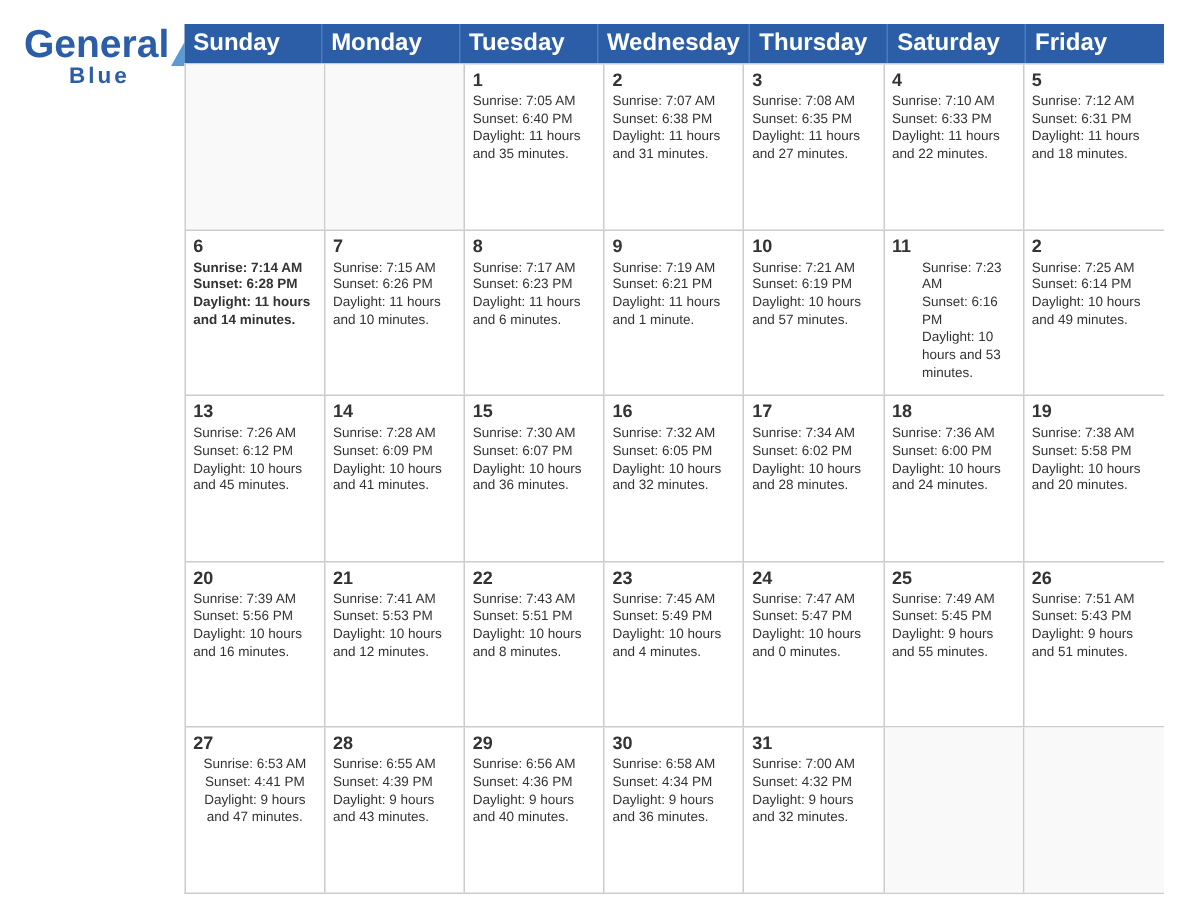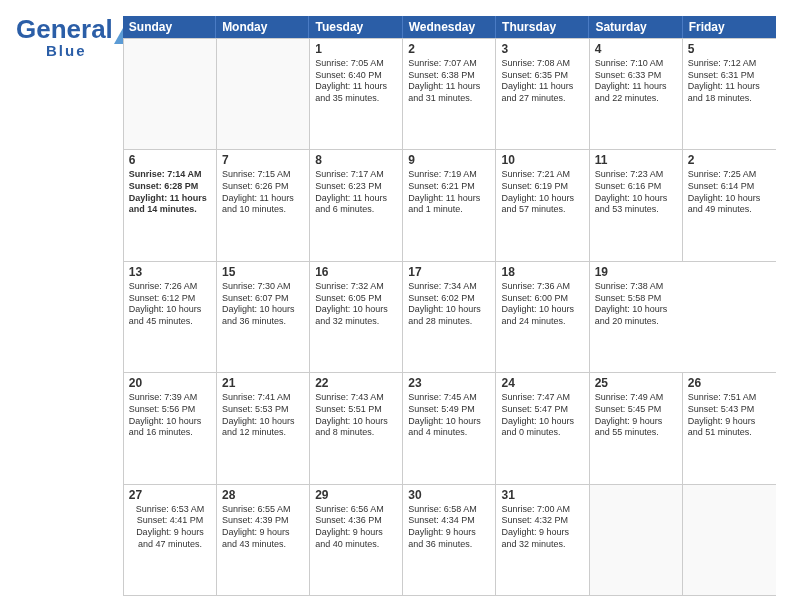--- a/index.html
+++ b/index.html
@@ -45,21 +45,21 @@
       display: flex;
       flex-direction: column;
     }
     .cal-header {
       display: grid;
       grid-template-columns: repeat(7, 1fr);
       background: #2b5ea7;
     }
     .cal-header-cell {
       color: #fff;
-      font-size: 12px;
+      font-size: 16px;
       font-weight: bold;
       padding: 4px 6px;
       border-right: 1px solid #4a7bc4;
     }
     .cal-header-cell:last-child { border-right: none; }
     .cal-body {
       display: flex;
       flex-direction: column;
       flex: 1;
       border-left: 1px solid #ccc;
@@ -215,37 +215,43 @@
 Daylight: 11 hours and 1 minute.</div>
           </div>
           <div class="cal-cell">
             <div class="day-num">10</div>
             <div class="cell-info" style="white-space: pre-line;">Sunrise: 7:21 AM
 Sunset: 6:19 PM
 Daylight: 10 hours and 57 minutes.</div>
           </div>
           <div class="cal-cell">
             <div class="day-num">11</div>
-            <div class="cell-info" style="white-space: pre-line;">Sunrise: 7:23 AM
+            <div class="cell-info" style="white-space: pre-line; margin-left: 20px;">Sunrise: 7:23 AM
 Sunset: 6:16 PM
 Daylight: 10 hours and 53 minutes.</div>
           </div>
           <div class="cal-cell">
             <div class="day-num">2</div>
             <div class="cell-info" style="white-space: pre-line;">Sunrise: 7:25 AM
 Sunset: 6:14 PM
 Daylight: 10 hours and 49 minutes.</div>
           </div>
         </div>
         <div class="cal-row">
           <div class="cal-cell">
             <div class="day-num">13</div>
             <div class="cell-info" style="white-space: pre-line;">Sunrise: 7:26 AM
 Sunset: 6:12 PM
 Daylight: 10 hours and 45 minutes.</div>
+          </div>
+          <div class="cal-cell">
+            <div class="day-num">14</div>
+            <div class="cell-info" style="white-space: pre-line;">Sunrise: 7:28 AM
+Sunset: 6:09 PM
+Daylight: 10 hours and 41 minutes.</div>
           </div>
           <div class="cal-cell">
             <div class="day-num">15</div>
             <div class="cell-info" style="white-space: pre-line;">Sunrise: 7:30 AM
 Sunset: 6:07 PM
 Daylight: 10 hours and 36 minutes.</div>
           </div>
           <div class="cal-cell">
             <div class="day-num">16</div>
             <div class="cell-info" style="white-space: pre-line;">Sunrise: 7:32 AM

